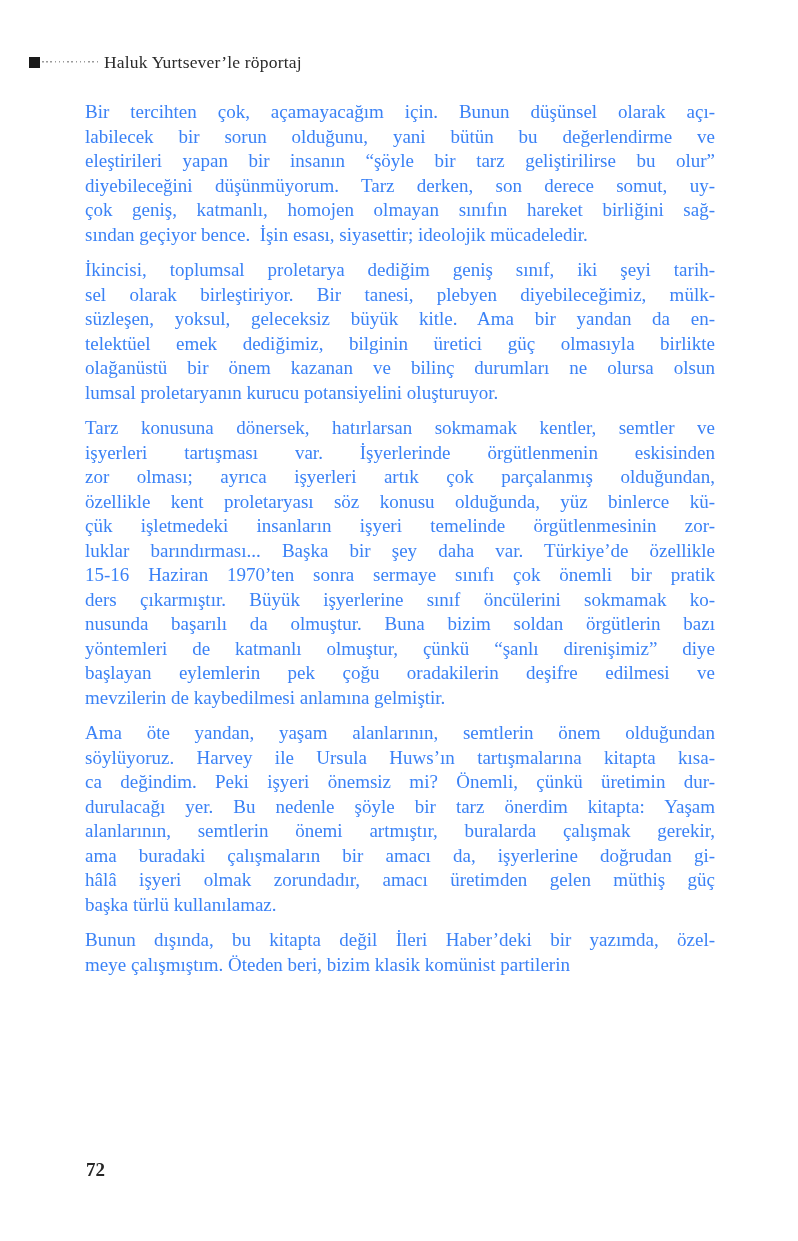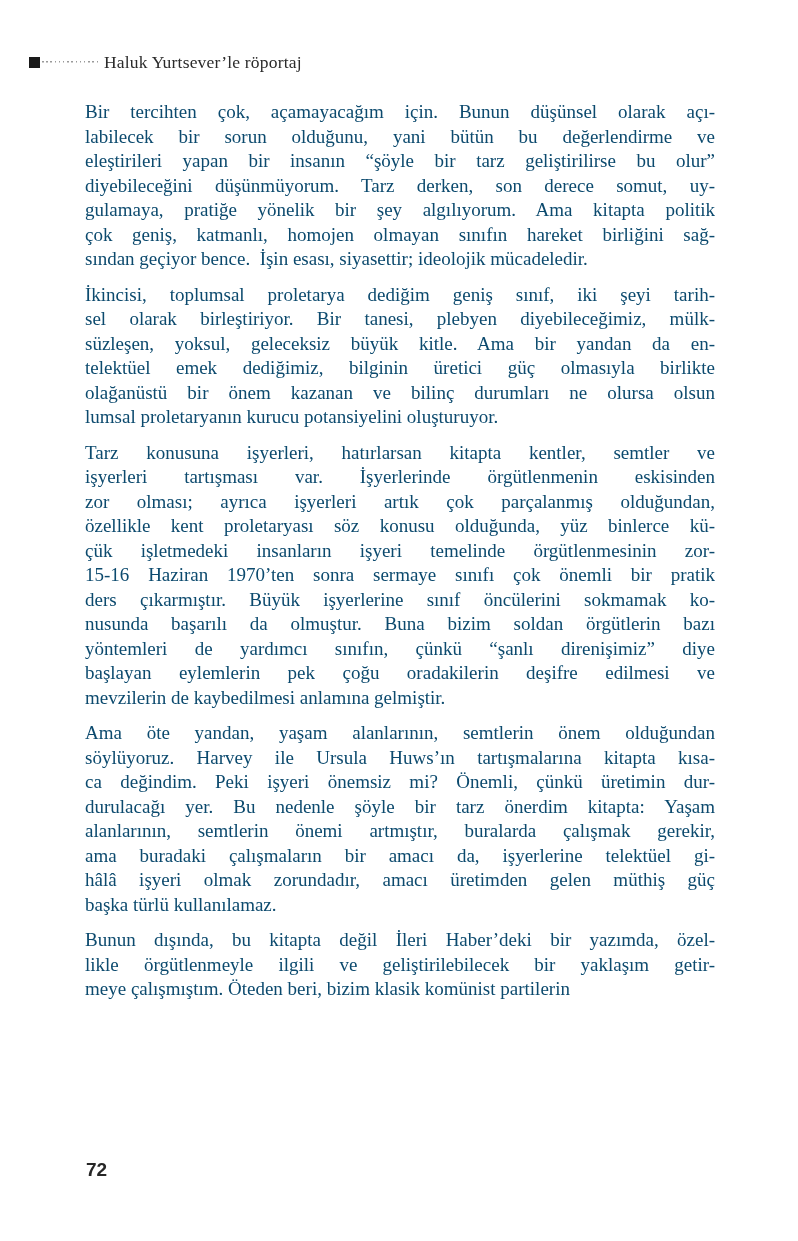--- a/index.html
+++ b/index.html
@@ -57,31 +57,31 @@
     width: 630px;
   }
   .para {
     margin: 0 0 11px 0;
     padding: 0;
   }
   .line {
     font-size: 19px;
     line-height: 24.5px;
     text-align: justify;
-    color: #0c4a6e;
+    color: #3b82f6;
   }
   .line.fill {
     text-align-last: justify;
   }
   
   .pagenum {
     position: absolute;
     left: 86px;
     top: 1159px;
-    font-family: Liberation Sans, sans-serif;
+    font-family: Liberation Serif, serif;
     font-weight: bold;
     font-size: 19px;
     line-height: 22px;
     color: #262626;
   }
 </style>
 </head>
 <body>
 
 <div class="page">
@@ -91,57 +91,56 @@
     <span class="dots"></span>
     <span class="htitle">Haluk Yurtsever’le röportaj</span>
   </header>
 
   <main class="content" id="content">
       <div class="para">
         <div class="line fill">Bir tercihten çok, açamayacağım için. Bunun düşünsel olarak açı-</div>
         <div class="line fill">labilecek bir sorun olduğunu, yani bütün bu değerlendirme ve</div>
         <div class="line fill">eleştirileri yapan bir insanın “şöyle bir tarz geliştirilirse bu olur”</div>
         <div class="line fill">diyebileceğini düşünmüyorum. Tarz derken, son derece somut, uy-</div>
-        <div class="line fill">gulamaya, pratiğe yönelik bir şey algılıyorum. Ama kitapta politik</div>
         <div class="line fill">çok geniş, katmanlı, homojen olmayan sınıfın hareket birliğini sağ-</div>
         <div class="line">sından geçiyor bence.&nbsp; İşin esası, siyasettir; ideolojik mücadeledir.</div>
       </div>
       <div class="para">
         <div class="line fill">İkincisi, toplumsal proletarya dediğim geniş sınıf, iki şeyi tarih-</div>
         <div class="line fill">sel olarak birleştiriyor. Bir tanesi, plebyen diyebileceğimiz, mülk-</div>
         <div class="line fill">süzleşen, yoksul, geleceksiz büyük kitle. Ama bir yandan da en-</div>
         <div class="line fill">telektüel emek dediğimiz, bilginin üretici güç olmasıyla birlikte</div>
         <div class="line fill">olağanüstü bir önem kazanan ve bilinç durumları ne olursa olsun</div>
         <div class="line">lumsal proletaryanın kurucu potansiyelini oluşturuyor.</div>
       </div>
       <div class="para">
-        <div class="line fill">Tarz konusuna işyerleri, hatırlarsan kitapta kentler, semtler ve</div>
+        <div class="line fill">Tarz konusuna dönersek, hatırlarsan sokmamak kentler, semtler ve</div>
         <div class="line fill">işyerleri tartışması var. İşyerlerinde örgütlenmenin eskisinden</div>
         <div class="line fill">zor olması; ayrıca işyerleri artık çok parçalanmış olduğundan,</div>
         <div class="line fill">özellikle kent proletaryası söz konusu olduğunda, yüz binlerce kü-</div>
         <div class="line fill">çük işletmedeki insanların işyeri temelinde örgütlenmesinin zor-</div>
+        <div class="line fill">luklar barındırması... Başka bir şey daha var. Türkiye’de özellikle</div>
         <div class="line fill">15-16 Haziran 1970’ten sonra sermaye sınıfı çok önemli bir pratik</div>
         <div class="line fill">ders çıkarmıştır. Büyük işyerlerine sınıf öncülerini sokmamak ko-</div>
         <div class="line fill">nusunda başarılı da olmuştur. Buna bizim soldan örgütlerin bazı</div>
-        <div class="line fill">yöntemleri de yardımcı sınıfın, çünkü “şanlı direnişimiz” diye</div>
+        <div class="line fill">yöntemleri de katmanlı olmuştur, çünkü “şanlı direnişimiz” diye</div>
         <div class="line fill">başlayan eylemlerin pek çoğu oradakilerin deşifre edilmesi ve</div>
         <div class="line">mevzilerin de kaybedilmesi anlamına gelmiştir.</div>
       </div>
       <div class="para">
         <div class="line fill">Ama öte yandan, yaşam alanlarının, semtlerin önem olduğundan</div>
         <div class="line fill">söylüyoruz. Harvey ile Ursula Huws’ın tartışmalarına kitapta kısa-</div>
         <div class="line fill">ca değindim. Peki işyeri önemsiz mi? Önemli, çünkü üretimin dur-</div>
         <div class="line fill">durulacağı yer. Bu nedenle şöyle bir tarz önerdim kitapta: Yaşam</div>
         <div class="line fill">alanlarının, semtlerin önemi artmıştır, buralarda çalışmak gerekir,</div>
-        <div class="line fill">ama buradaki çalışmaların bir amacı da, işyerlerine telektüel gi-</div>
+        <div class="line fill">ama buradaki çalışmaların bir amacı da, işyerlerine doğrudan gi-</div>
         <div class="line fill">hâlâ işyeri olmak zorundadır, amacı üretimden gelen müthiş güç</div>
         <div class="line">başka türlü kullanılamaz.</div>
       </div>
       <div class="para">
         <div class="line fill">Bunun dışında, bu kitapta değil İleri Haber’deki bir yazımda, özel-</div>
-        <div class="line fill">likle örgütlenmeyle ilgili ve geliştirilebilecek bir yaklaşım getir-</div>
         <div class="line">meye çalışmıştım. Öteden beri, bizim klasik komünist partilerin</div>
       </div>
     </main>
 
   <div class="pagenum">72</div>
 
 </div>
 
 </body></html>

